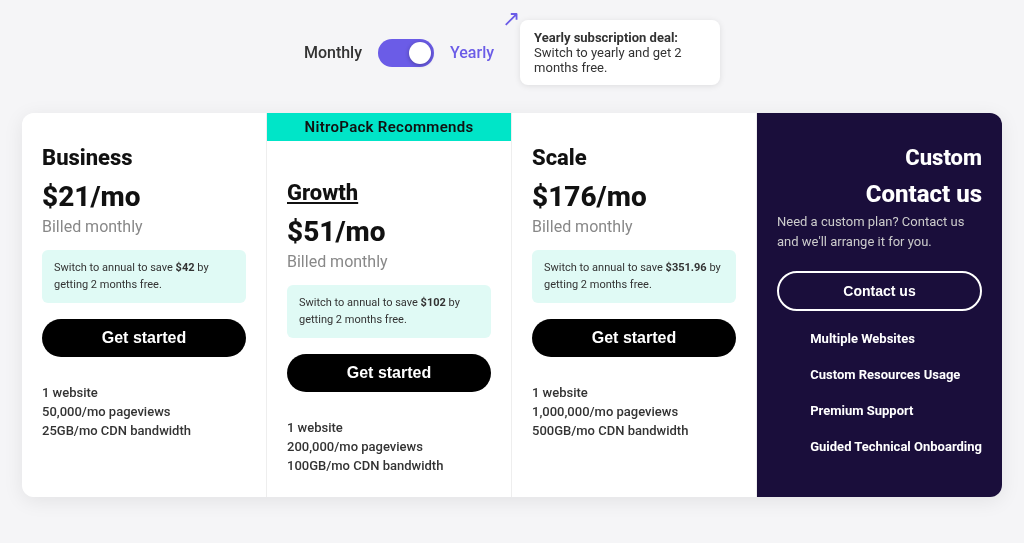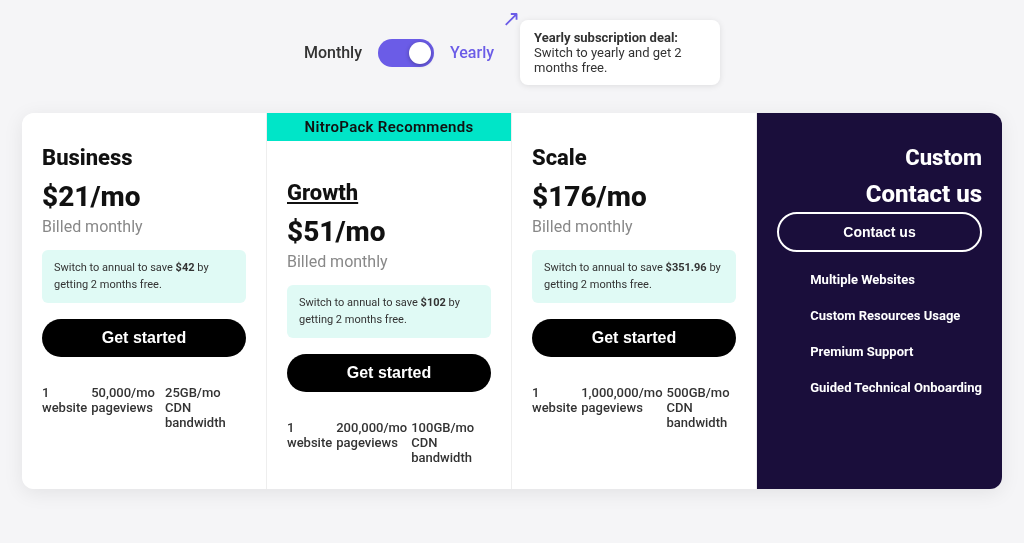--- a/index.html
+++ b/index.html
@@ -192,21 +192,21 @@
       font-size: 14px;
       font-weight: 600;
       cursor: pointer;
       width: 100%;
       margin-bottom: 20px;
     }
 
     .features-list {
       list-style: none;
       display: flex;
-      flex-direction: row;
+      flex-direction: column;
       gap: 4px;
     }
 
     .features-list li {
       font-size: 13px;
       color: #333;
       font-weight: 500;
     }
 
     .custom-description {
@@ -289,20 +289,21 @@
     <ul class="features-list">
       <li>1 website</li>
       <li>1,000,000/mo pageviews</li>
       <li>500GB/mo CDN bandwidth</li>
     </ul>
   </div>
 
   <div class="plan-card custom">
     <h2 class="plan-name">Custom</h2>
     <div class="plan-price">Contact us</div>
+    <p class="custom-description">Need a custom plan? Contact us and we'll arrange it for you.</p>
     <button class="contact-us-btn">Contact us</button>
     <ul class="custom-features-list">
       <li>Multiple Websites</li>
       <li>Custom Resources Usage</li>
       <li>Premium Support</li>
       <li>Guided Technical Onboarding</li>
     </ul>
   </div>
 
 </div>

